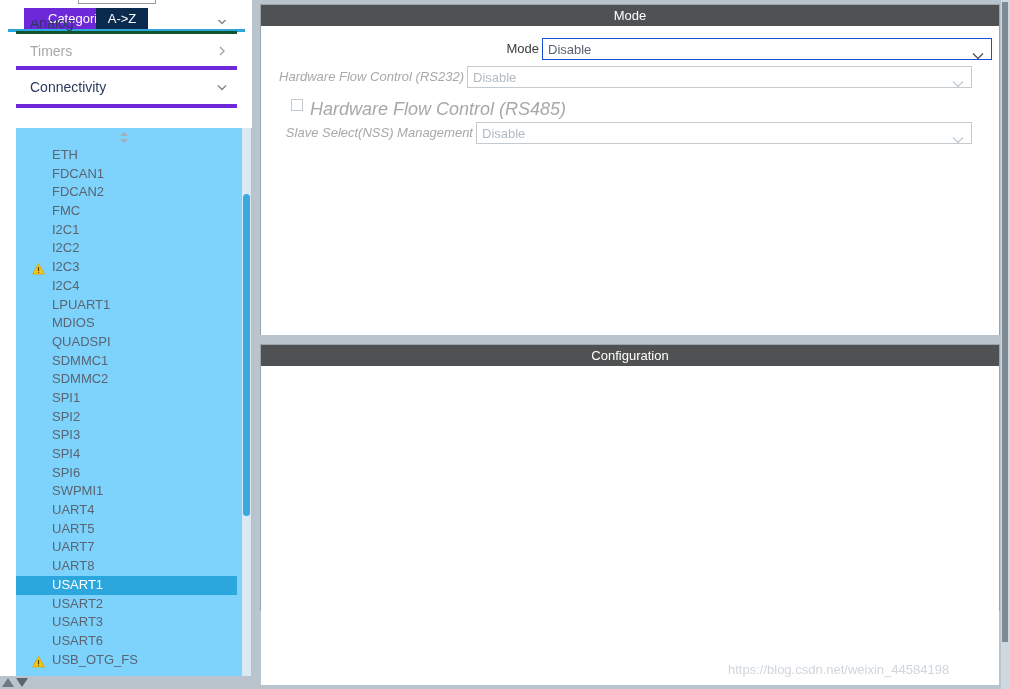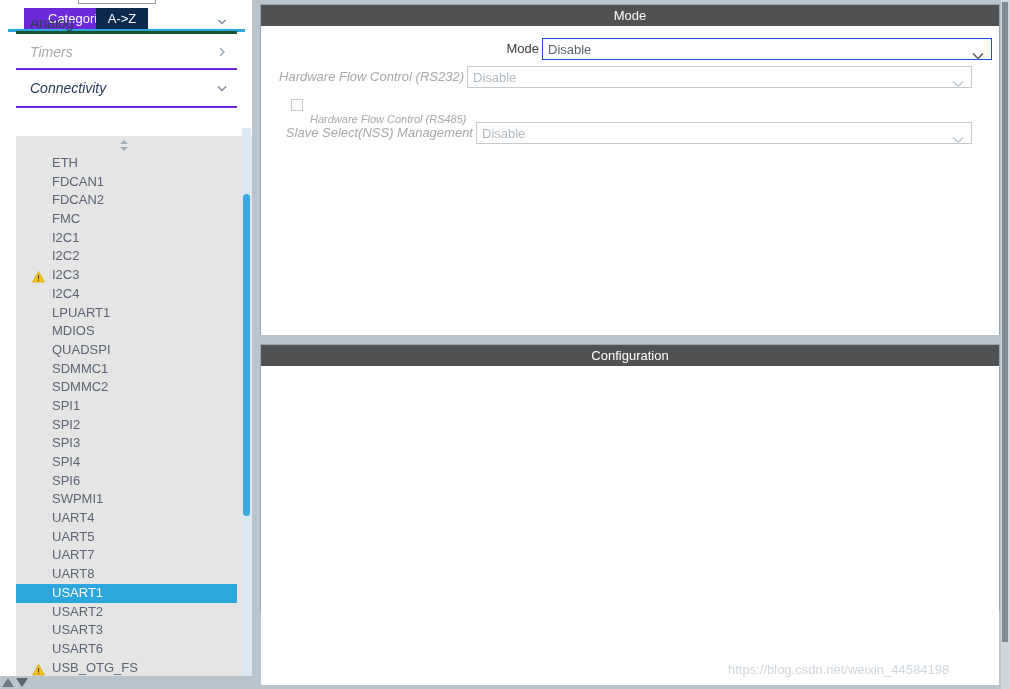--- a/index.html
+++ b/index.html
@@ -46,23 +46,22 @@
   .tab.selected { background: #6d28d9; left: 16px; width: 86px; padding-left: 24px; }
   .tab.unselected { background: #0a2b4e; left: 88px; width: 52px; text-align: center; }
   #tab-underline {
     position: absolute; left: 8px; top: 29px;
     width: 237px; height: 3px;
     background: #2ca7de;
   }
   .cat-row {
     position: relative;
     height: 40px;
-    border-bottom: 2px solid #6d28d9;
+    border-bottom: 4px solid #6d28d9;
     cursor: default;
-    font-style: italic;
   }
   .cat-label {
     position: absolute; left: 14px; top: 50%;
     transform: translateY(-50%);
     font-size: 14px;
   }
   .cat-row.muted .cat-label { color: #a8a8a8; }
   .cat-row.active .cat-label { color: #2b3a5c; }
   .cat-chev {
     position: absolute; right: 8px; top: 50%;
@@ -78,23 +77,23 @@
     overflow: hidden;
     border-bottom: 3px solid #14532d;
   }
   #cat-analog .cat-label {
     top: -5px; transform: none; color: #2b3a5c;
   }
   #cat-analog .cat-chev { top: -6px; transform: none; }
 
   
   #device-list-wrap {
-    position: absolute; left: 16px; top: 136px;
+    position: absolute; left: 16px; top: 128px;
     width: 237px; height: 552px;
-    background: #e5e5e5;
+    background: #7dd3fc;
   }
   #scroll-up-hint {
     position: absolute; left: 0; top: 0;
     width: 221px; height: 18px;
   }
   #scroll-up-hint svg { position:absolute; left: 101px; top: 4px; }
   #device-list {
     position: absolute; left: 0; top: 18px;
     width: 221px;
   }
@@ -210,23 +209,23 @@
   }
 
   .checkrow { position: absolute; height: 22px; }
   .checkbox {
     position: absolute; left: 0; top: 5px;
     width: 12px; height: 12px;
     border: 1px solid #c3cbd1;
     background: #ffffff;
   }
   .checkrow .ck-label {
-    position: absolute; left: 19px; top: 14px;
+    position: absolute; left: 19px; top: 4px;
     height: 22px; line-height: 22px;
-    font-size: 11px;
+    font-size: 18px;
     font-style: italic;
     color: #a8a8a8;
     white-space: nowrap;
   }
 
   
   #right-scroll-track {
     position: absolute; left: 1001px; top: 0;
     width: 9px; height: 689px;
     background: #cfd8de;

